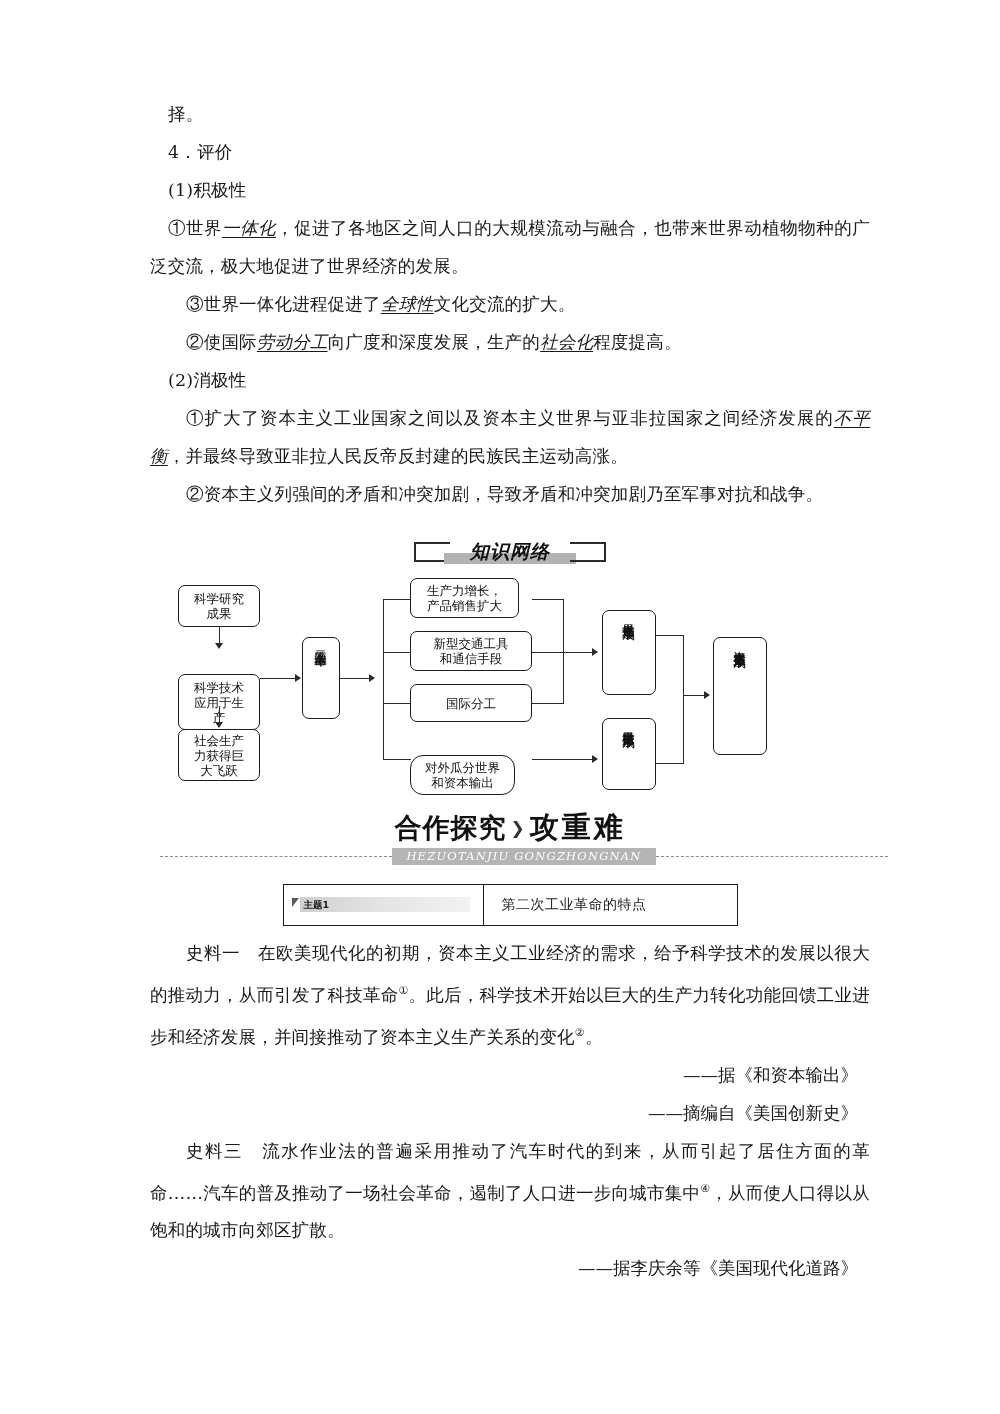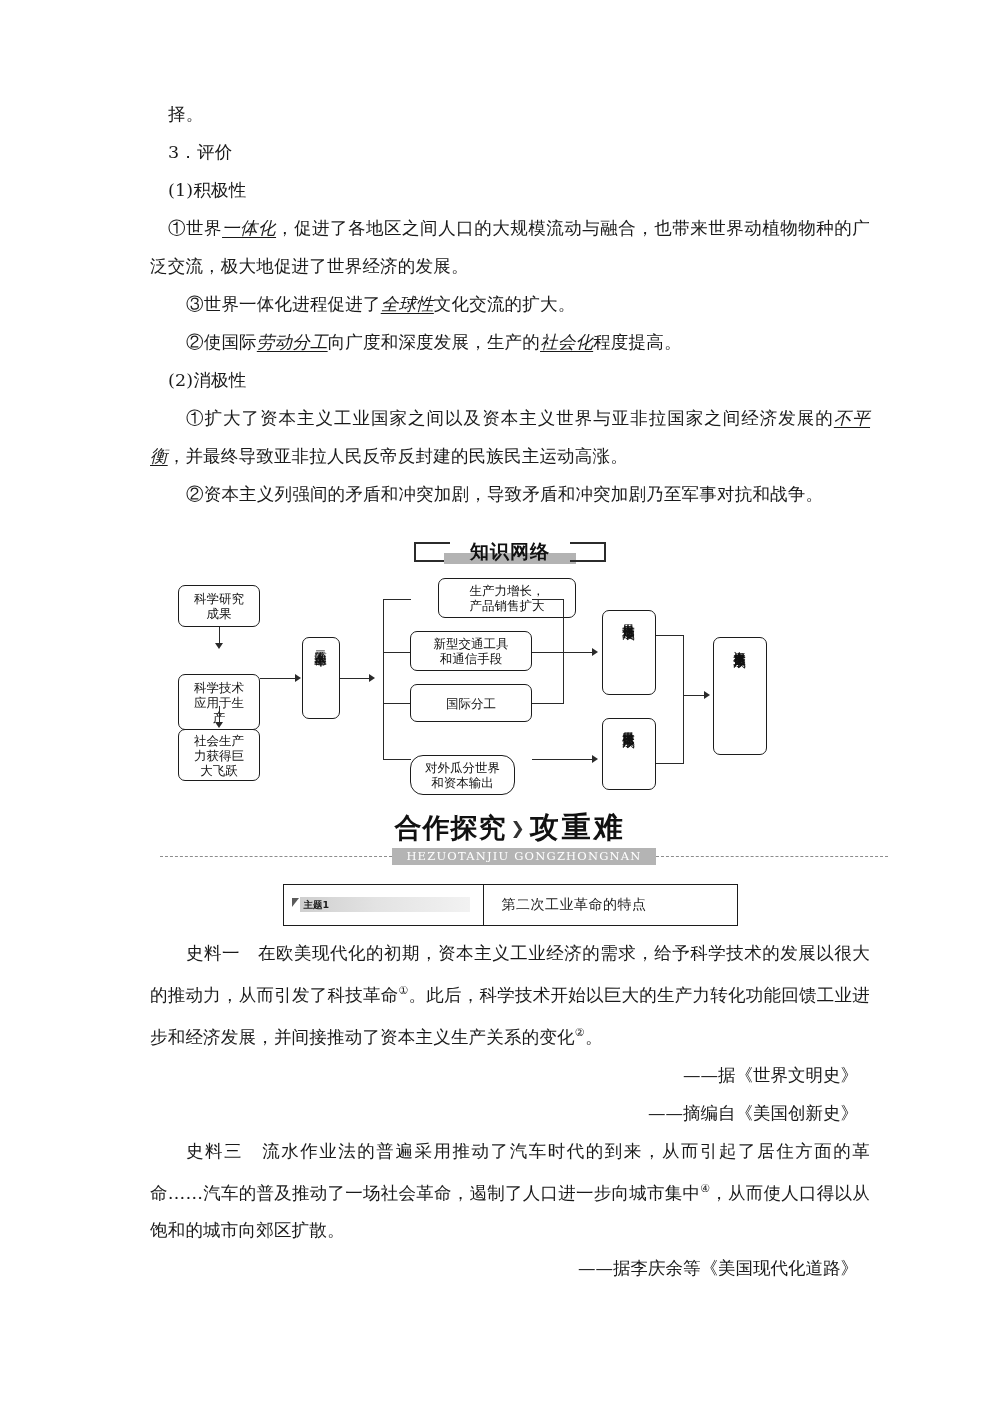--- a/index.html
+++ b/index.html
@@ -57,20 +57,21 @@
     align-items: center;
     justify-content: center;
   }
   .zhishi {
     position: relative;
     display: inline-flex;
     align-items: center;
     justify-content: center;
     height: 30px;
     padding: 0 26px;
+    font-style: italic;
   }
   .zhishi .bar {
     position: absolute;
     left: 0; right: 0;
     bottom: 3px;
     height: 11px;
     background: #b3b3b3;
     z-index: 0;
   }
   .zhishi .ztext {
@@ -199,20 +200,21 @@
   .pinyin-bar {
     flex: 0 0 auto;
     background: #b4b4b4;
     color: #ffffff;
     font-family: "DejaVu Serif", "Liberation Serif", serif;
     font-size: 11.5px;
     letter-spacing: 1.2px;
     padding: 2px 14px 2px 14px;
     line-height: 13px;
     white-space: nowrap;
+    font-style: italic;
   }
 
   
   .topic-box {
     margin: 14px auto 0 auto;
     width: 455px;
     height: 42px;
     border: 1.4px solid #1c1c1c;
     display: flex;
     box-sizing: border-box;
@@ -273,21 +275,21 @@
 
   .block-gap { height: 8px; }
 </style>
 </head>
 <body>
 
 <div class="page">
   <div class="content">
 
     <p class="para indent1">择。</p>
-    <p class="para indent1">3．评价</p>
+    <p class="para indent1">4．评价</p>
     <p class="para indent1">(1)积极性</p>
     <p class="para indent1">①世界<span class="u">一体化</span>，促进了各地区之间人口的大规模流动与融合，也带来世界动植物物种的广泛交流，极大地促进了世界经济的发展。</p>
     <p class="para indent2">③世界一体化进程促进了<span class="u">全球性</span>文化交流的扩大。</p>
     <p class="para indent2">②使国际<span class="u">劳动分工</span>向广度和深度发展，生产的<span class="u">社会化</span>程度提高。</p>
     <p class="para indent1">(2)消极性</p>
     <p class="para indent2">①扩大了资本主义工业国家之间以及资本主义世界与亚非拉国家之间经济发展的<span class="u">不平衡</span>，并最终导致亚非拉人民反帝反封建的民族民主运动高涨。</p>
     <p class="para indent2">②资本主义列强间的矛盾和冲突加剧，导致矛盾和冲突加剧乃至军事对抗和战争。</p>
 
     <div class="zhishi-wrap">
       <span class="zbracket left"></span>
@@ -317,21 +319,21 @@
 
       <div class="line h" style="left:190px; top:103px; width:30px;"></div>
       <div class="arrow" style="left:219px; top:99px;"></div>
 
       <div class="line v" style="left:233px; top:24px; height:160px;"></div>
       <div class="line h" style="left:233px; top:24px; width:28px;"></div>
       <div class="line h" style="left:233px; top:77px; width:28px;"></div>
       <div class="line h" style="left:233px; top:128px; width:28px;"></div>
       <div class="line h" style="left:233px; top:184px; width:28px;"></div>
 
-      <div class="fbox" style="left:260px; top:3px; width:138px; height:40px;margin-left:28px;">生产力增长，<br>产品销售扩大</div>
+      <div class="fbox" style="left:260px; top:3px; width:109px; height:40px;">生产力增长，<br>产品销售扩大</div>
       <div class="fbox" style="left:260px; top:56px; width:122px; height:40px;">新型交通工具<br>和通信手段</div>
       <div class="fbox" style="left:260px; top:109px; width:122px; height:38px;">国际分工</div>
       <div class="fbox" style="left:260px; top:180px; width:105px; height:40px;border-radius:13px;">对外瓜分世界<br>和资本输出</div>
 
       <div class="line h" style="left:382px; top:24px; width:32px;"></div>
       <div class="line h" style="left:382px; top:77px; width:32px;"></div>
       <div class="line h" style="left:382px; top:128px; width:32px;"></div>
       <div class="line v" style="left:413px; top:24px; height:105px;"></div>
       <div class="line h" style="left:413px; top:77px; width:30px;"></div>
       <div class="arrow" style="left:442px; top:73px;"></div>
@@ -369,21 +371,21 @@
           <span class="badge-grad"></span>
           <span class="badge-text">主题1</span>
         </span>
       </div>
       <div class="topic-right">第二次工业革命的特点</div>
     </div>
 
     <div class="block-gap"></div>
 
     <p class="para indent2">史料一　在欧美现代化的初期，资本主义工业经济的需求，给予科学技术的发展以很大的推动力，从而引发了科技革命<span class="sup">①</span>。此后，科学技术开始以巨大的生产力转化功能回馈工业进步和经济发展，并间接推动了资本主义生产关系的变化<span class="sup">②</span>。</p>
-    <p class="cite">——据《世界文明史》</p>
+    <p class="cite">——据《和资本输出》</p>
 
     <p class="cite">——摘编自《美国创新史》</p>
 
     <p class="para indent2">史料三　流水作业法的普遍采用推动了汽车时代的到来，从而引起了居住方面的革命……汽车的普及推动了一场社会革命，遏制了人口进一步向城市集中<span class="sup">④</span>，从而使人口得以从饱和的城市向郊区扩散。</p>
     <p class="cite">——据李庆余等《美国现代化道路》</p>
 
   </div>
 </div>
 
 </body></html>

